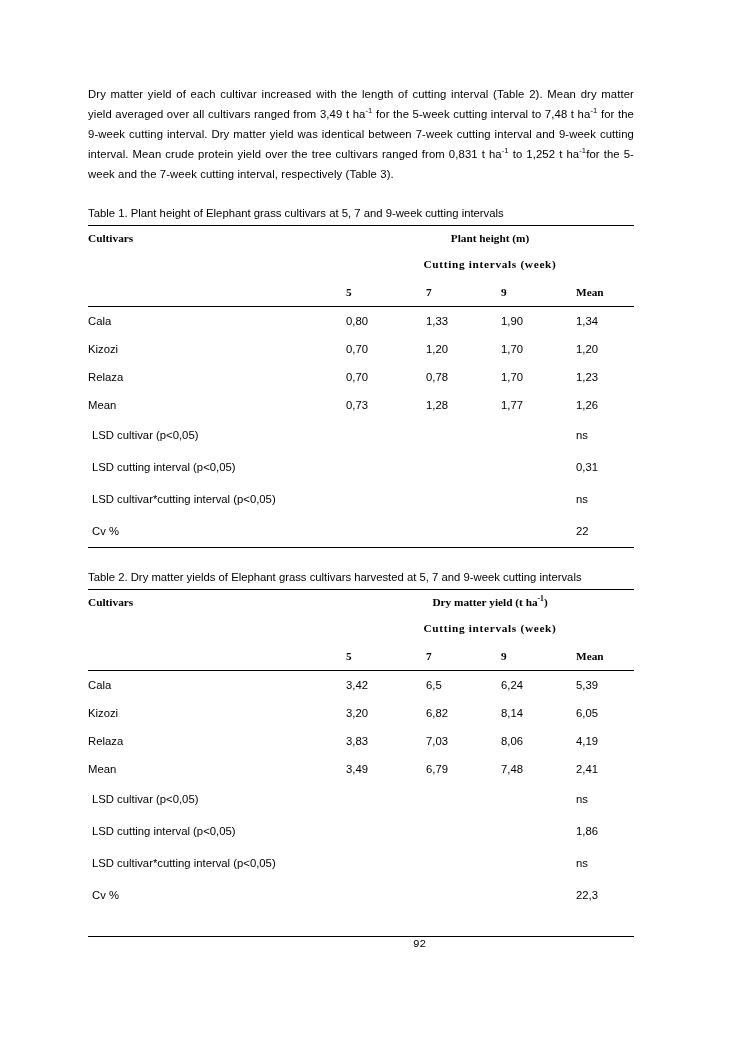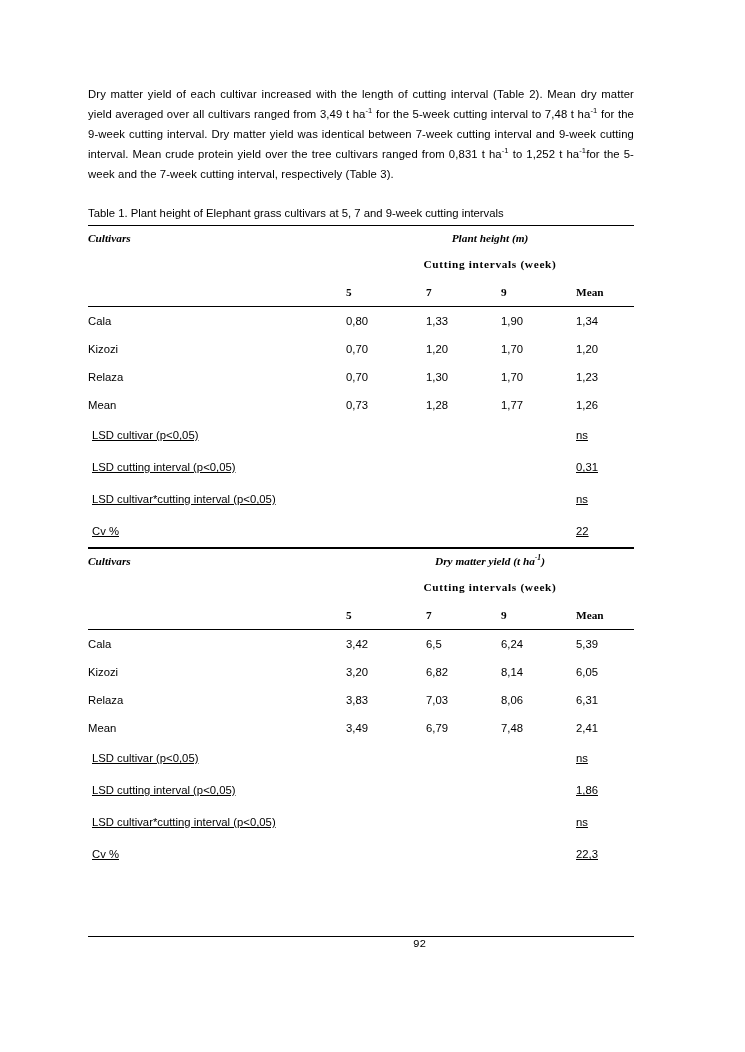--- a/index.html
+++ b/index.html
@@ -53,21 +53,20 @@
     width: 546px;
     table-layout: fixed;
   }
   table.data td {
     font-size: 11.3px;
     padding: 0;
     vertical-align: middle;
   }
   .rule-top td {
     border-top: 1.3px solid #000;
-    font-style: italic;
   }
   .rule-bottom td {
     border-bottom: 1.3px solid #000;
   }
   .hdr-serif {
     font-family: "Liberation Serif", serif;
     font-weight: bold;
     font-size: 12.6px;
   }
   .hdr-row td {
@@ -77,21 +76,20 @@
     height: 28px;
   }
   .hdr-row3 td {
     height: 28px;
   }
   .body-row td {
     height: 28px;
   }
   .lsd-row td {
     height: 32px;
-    text-decoration: underline;
   }
   .c-label { text-align: left; padding-left: 2px; }
   .c-num { text-align: left; }
   .c-center { text-align: center; }
   .spaced {
     letter-spacing: 0.06em;
     text-align: center;
   }
   .pagenum {
     position: absolute;
@@ -157,21 +155,21 @@
         <tr class="body-row">
           <td class="c-label">Kizozi</td>
           <td class="c-num">0,70</td>
           <td class="c-num">1,20</td>
           <td class="c-num">1,70</td>
           <td class="c-num">1,20</td>
         </tr>
         <tr class="body-row">
           <td class="c-label">Relaza</td>
           <td class="c-num">0,70</td>
-          <td class="c-num">1,30</td>
+          <td class="c-num">0,78</td>
           <td class="c-num">1,70</td>
           <td class="c-num">1,23</td>
         </tr>
         <tr class="body-row">
           <td class="c-label">Mean</td>
           <td class="c-num">0,73</td>
           <td class="c-num">1,28</td>
           <td class="c-num">1,77</td>
           <td class="c-num">1,26</td>
         </tr>
@@ -188,20 +186,21 @@
           <td class="c-label" colspan="4" style="padding-left:4px">LSD cultivar*cutting interval (p&lt;0,05)</td>
           <td class="c-num">ns</td>
         </tr>
         <tr class="lsd-row rule-bottom">
           <td class="c-label" colspan="4" style="padding-left:4px">Cv %</td>
           <td class="c-num">22</td>
         </tr>
       </tbody>
     </table>
 
+    <div class="table-caption">Table 2. Dry matter yields of Elephant grass cultivars harvested at 5, 7 and 9-week cutting intervals</div>
 
     <table class="data">
       <colgroup>
         <col style="width:258px">
         <col style="width:80px">
         <col style="width:75px">
         <col style="width:75px">
         <col style="width:58px">
       </colgroup>
       <tbody>
@@ -233,21 +232,21 @@
           <td class="c-num">3,20</td>
           <td class="c-num">6,82</td>
           <td class="c-num">8,14</td>
           <td class="c-num">6,05</td>
         </tr>
         <tr class="body-row">
           <td class="c-label">Relaza</td>
           <td class="c-num">3,83</td>
           <td class="c-num">7,03</td>
           <td class="c-num">8,06</td>
-          <td class="c-num">6,31</td>
+          <td class="c-num">4,19</td>
         </tr>
         <tr class="body-row">
           <td class="c-label">Mean</td>
           <td class="c-num">3,49</td>
           <td class="c-num">6,79</td>
           <td class="c-num">7,48</td>
           <td class="c-num">2,41</td>
         </tr>
 
         <tr class="lsd-row">

